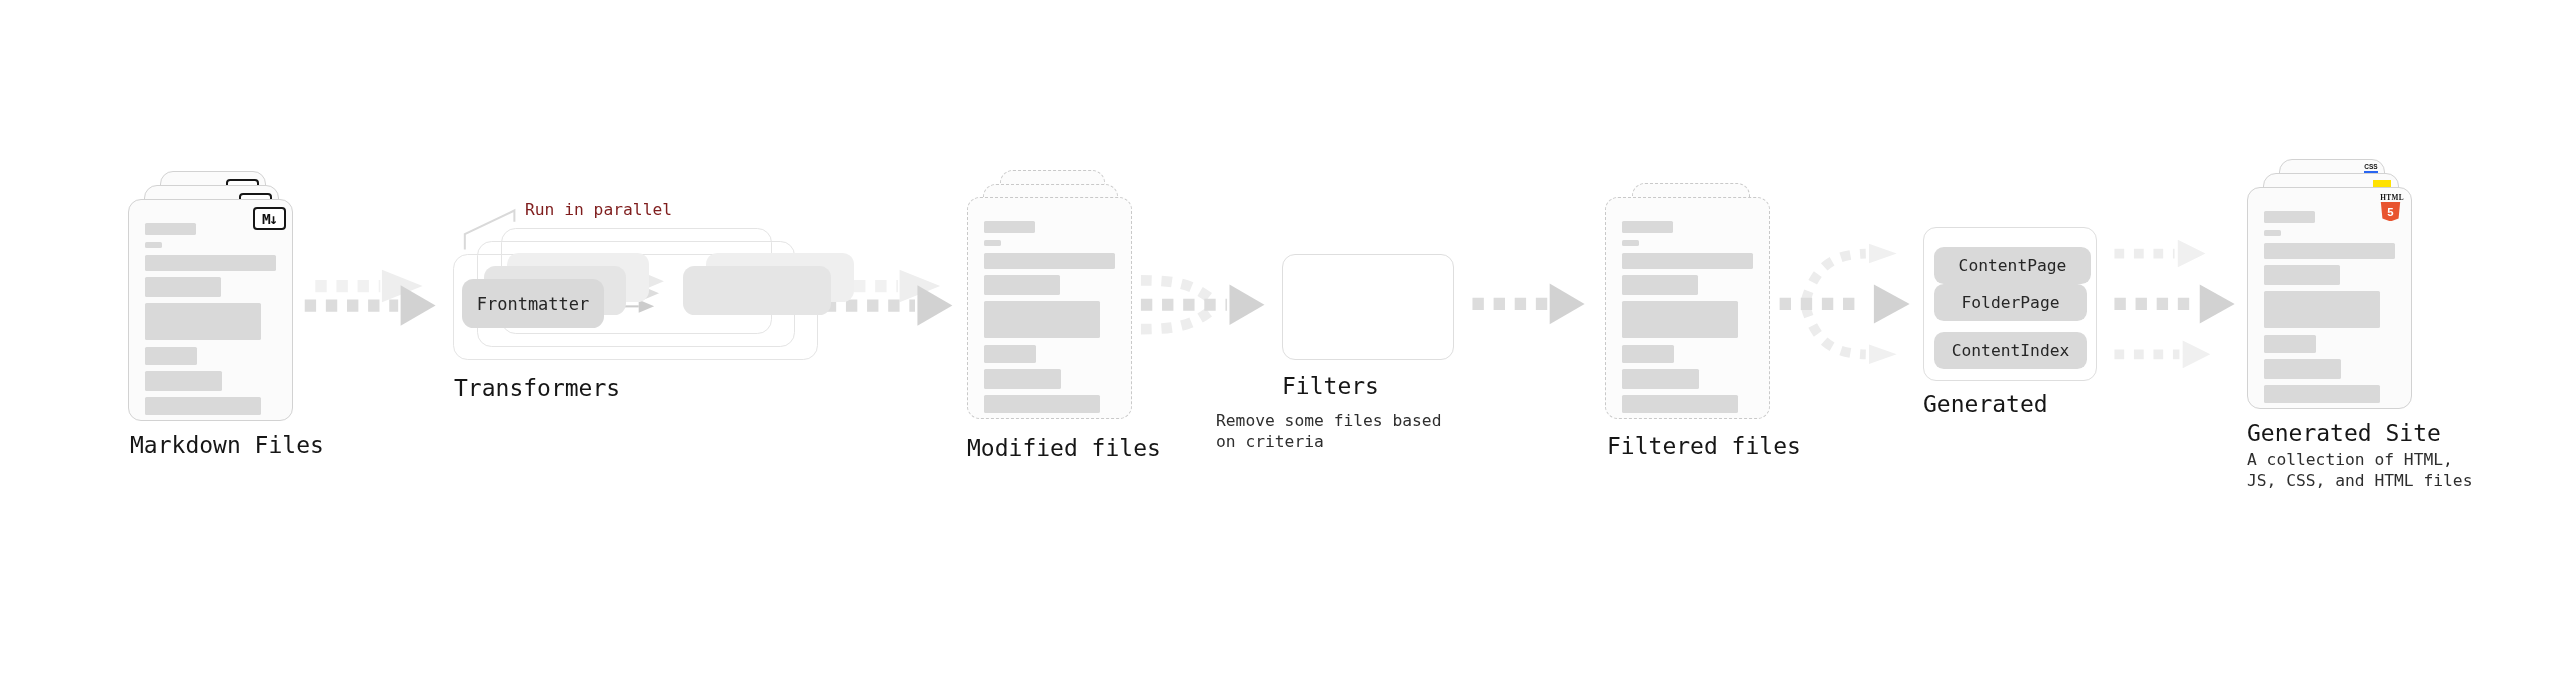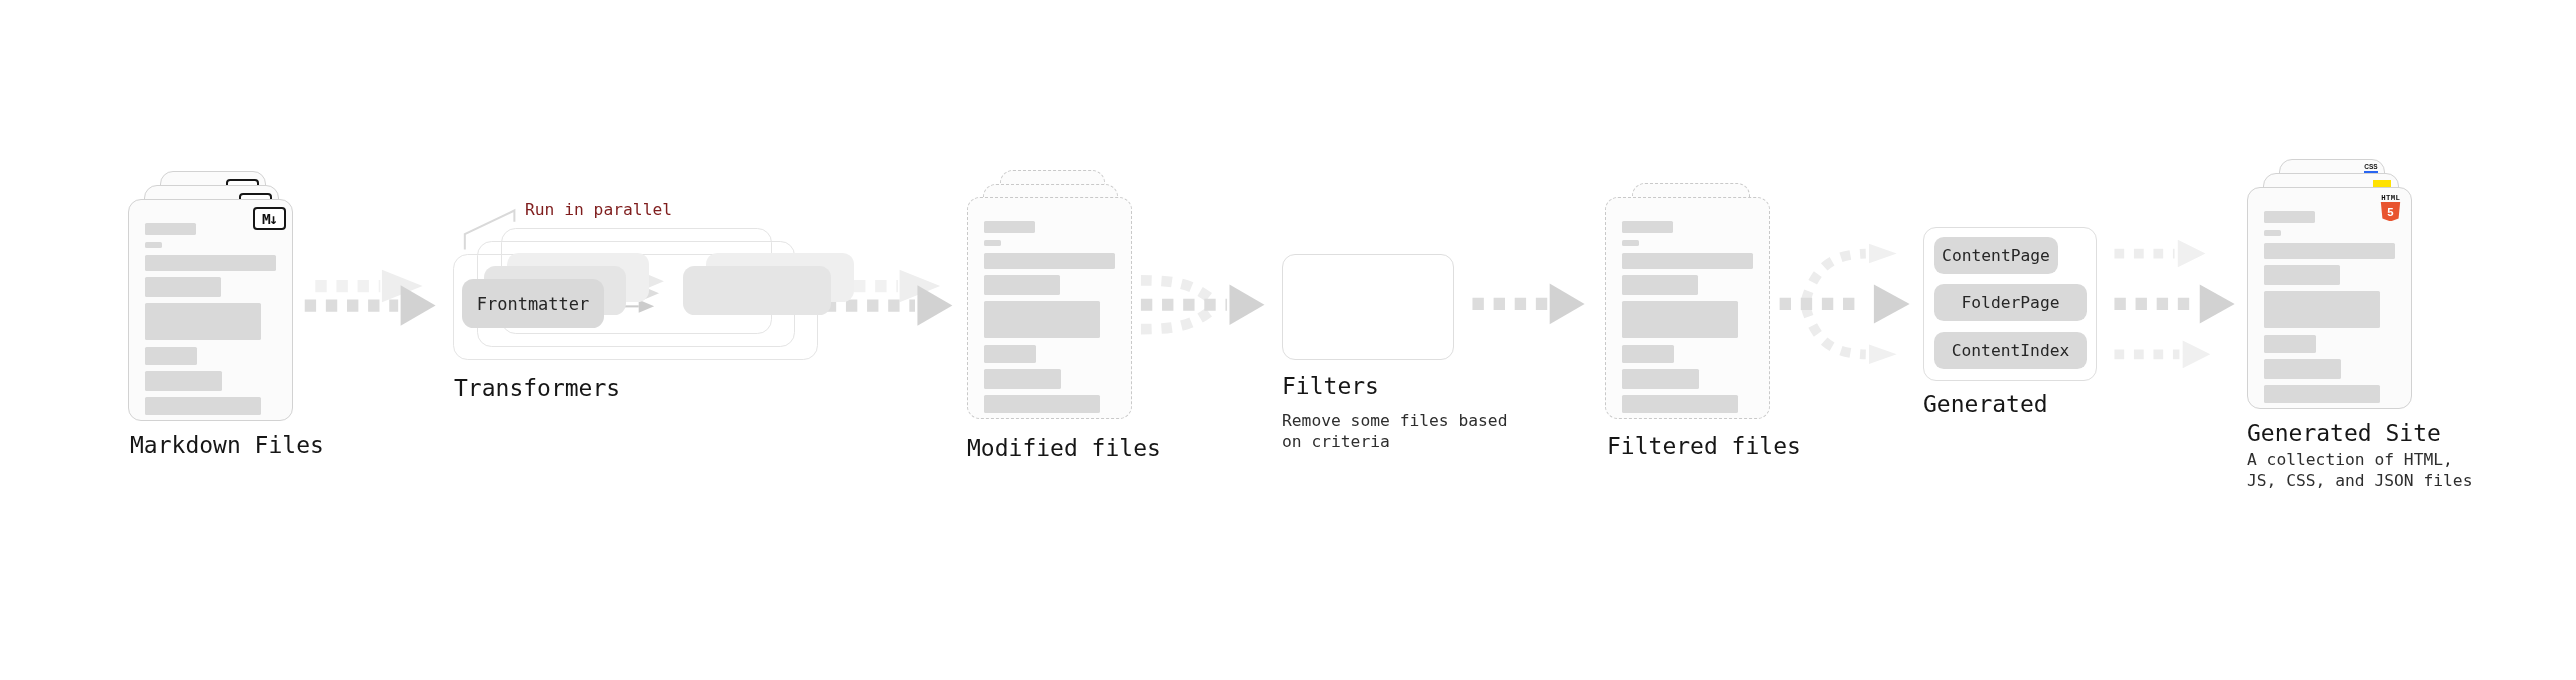--- a/index.html
+++ b/index.html
@@ -20,21 +20,21 @@
   .bar { background:#d9d9d9; border-radius:1.6px; }
 
   
   .badge-md {
     position:absolute; top:6.5px; right:6.5px; width:32.5px; height:23px;
     box-sizing:border-box; border:2.4px solid #161616; border-radius:4.1px;
     background:#ffffff; display:flex; align-items:center; justify-content:center;
     font-size:14.6px; font-weight:bold; letter-spacing:-1.6px; color:#111111;
   }
   .icon-html5 { position:absolute; top:5.7px; right:9.8px; width:21px; text-align:center; }
-  .icon-html5 .h5t { display:block; font-family:Liberation Mono, monospace;
+  .icon-html5 .h5t { display:block; font-family:Liberation Serif, serif;
     font-weight:bold; font-size:7.3px; letter-spacing:0.4px; color:#111; line-height:8.1px; }
   .icon-js { position:absolute; top:5.7px; right:7.3px; width:18px; height:16.3px; background:#ffe202; }
   .icon-css { position:absolute; top:3.3px; right:4.9px; width:16.3px; text-align:center; }
   .icon-css span { display:block; font-family:"Liberation Sans",sans-serif;
     font-weight:bold; font-size:6.5px; color:#111; line-height:7.3px; }
   .icon-css i { display:block; height:3.3px; width:14.6px; margin:0.8px auto 0; background:#2965f1; }
 
   
   .frame { position:absolute; box-sizing:border-box; border:1.6px solid #e4e4e4;
            border-radius:14.6px; background:transparent; }
@@ -173,42 +173,42 @@
       <div class="bar" style="width:89%;height:37px"></div>
       <div class="bar" style="width:40%;height:18px"></div>
       <div class="bar" style="width:59%;height:19.5px"></div>
       <div class="bar" style="width:89%;height:18px"></div>
     </div>
   </div>
   <div class="h" style="left:967px;top:435px">Modified files</div>
 
   <div class="frame filled" style="left:1282px;top:254px;width:172px;height:106px;border-radius:13px"></div>
   <div class="h" style="left:1282px;top:373px">Filters</div>
-  <div class="body" style="left:1282px;top:410px">
+  <div class="body" style="left:1216px;top:410px">
     <div>Remove some files based</div>
     <div>on criteria</div>
   </div>
 
   <div class="doc dashed" style="left:1632px;top:183px;width:118px"></div>
   <div class="doc dashed" style="left:1605px;top:197px;width:165px">
     <div class="bars">
       <div class="bar" style="width:39%;height:12.2px"></div>
       <div class="bar" style="width:13%;height:6.5px"></div>
       <div class="bar" style="width:100%;height:16.3px"></div>
       <div class="bar" style="width:58%;height:19.5px"></div>
       <div class="bar" style="width:89%;height:37px"></div>
       <div class="bar" style="width:40%;height:18px"></div>
       <div class="bar" style="width:59%;height:19.5px"></div>
       <div class="bar" style="width:89%;height:18px"></div>
     </div>
   </div>
   <div class="h" style="left:1607px;top:433px">Filtered files</div>
 
   <div class="frame filled" style="left:1923px;top:227px;width:174px;height:154px;border-radius:13px"></div>
-  <div class="pill small" style="left:1934px;top:237px;width:124px;height:37px">ContentPage</div>
+  <div class="pill small" style="left:1934px;top:247px;width:157px;height:37px">ContentPage</div>
   <div class="pill small" style="left:1934px;top:284px;width:153px;height:37px">FolderPage</div>
   <div class="pill small" style="left:1934px;top:332px;width:153px;height:37px">ContentIndex</div>
   <div class="h" style="left:1923px;top:391px">Generated</div>
 
   <div class="doc" style="left:2279px;top:159px;width:106px">
     <div class="icon-css">
       <span>CSS</span>
         <i></i>
     </div>
   </div>
@@ -230,17 +230,17 @@
       <div class="bar" style="width:58%;height:19.5px"></div>
       <div class="bar" style="width:89%;height:37px"></div>
       <div class="bar" style="width:40%;height:18px"></div>
       <div class="bar" style="width:59%;height:19.5px"></div>
       <div class="bar" style="width:89%;height:18px"></div>
     </div>
   </div>
   <div class="h" style="left:2247px;top:420px">Generated Site</div>
   <div class="body" style="left:2247px;top:449px">
     <div>A collection of HTML,</div>
-    <div>JS, CSS, and JSON files</div>
+    <div>JS, CSS, and HTML files</div>
   </div>
 
 </div>
 
 
 </body></html>

